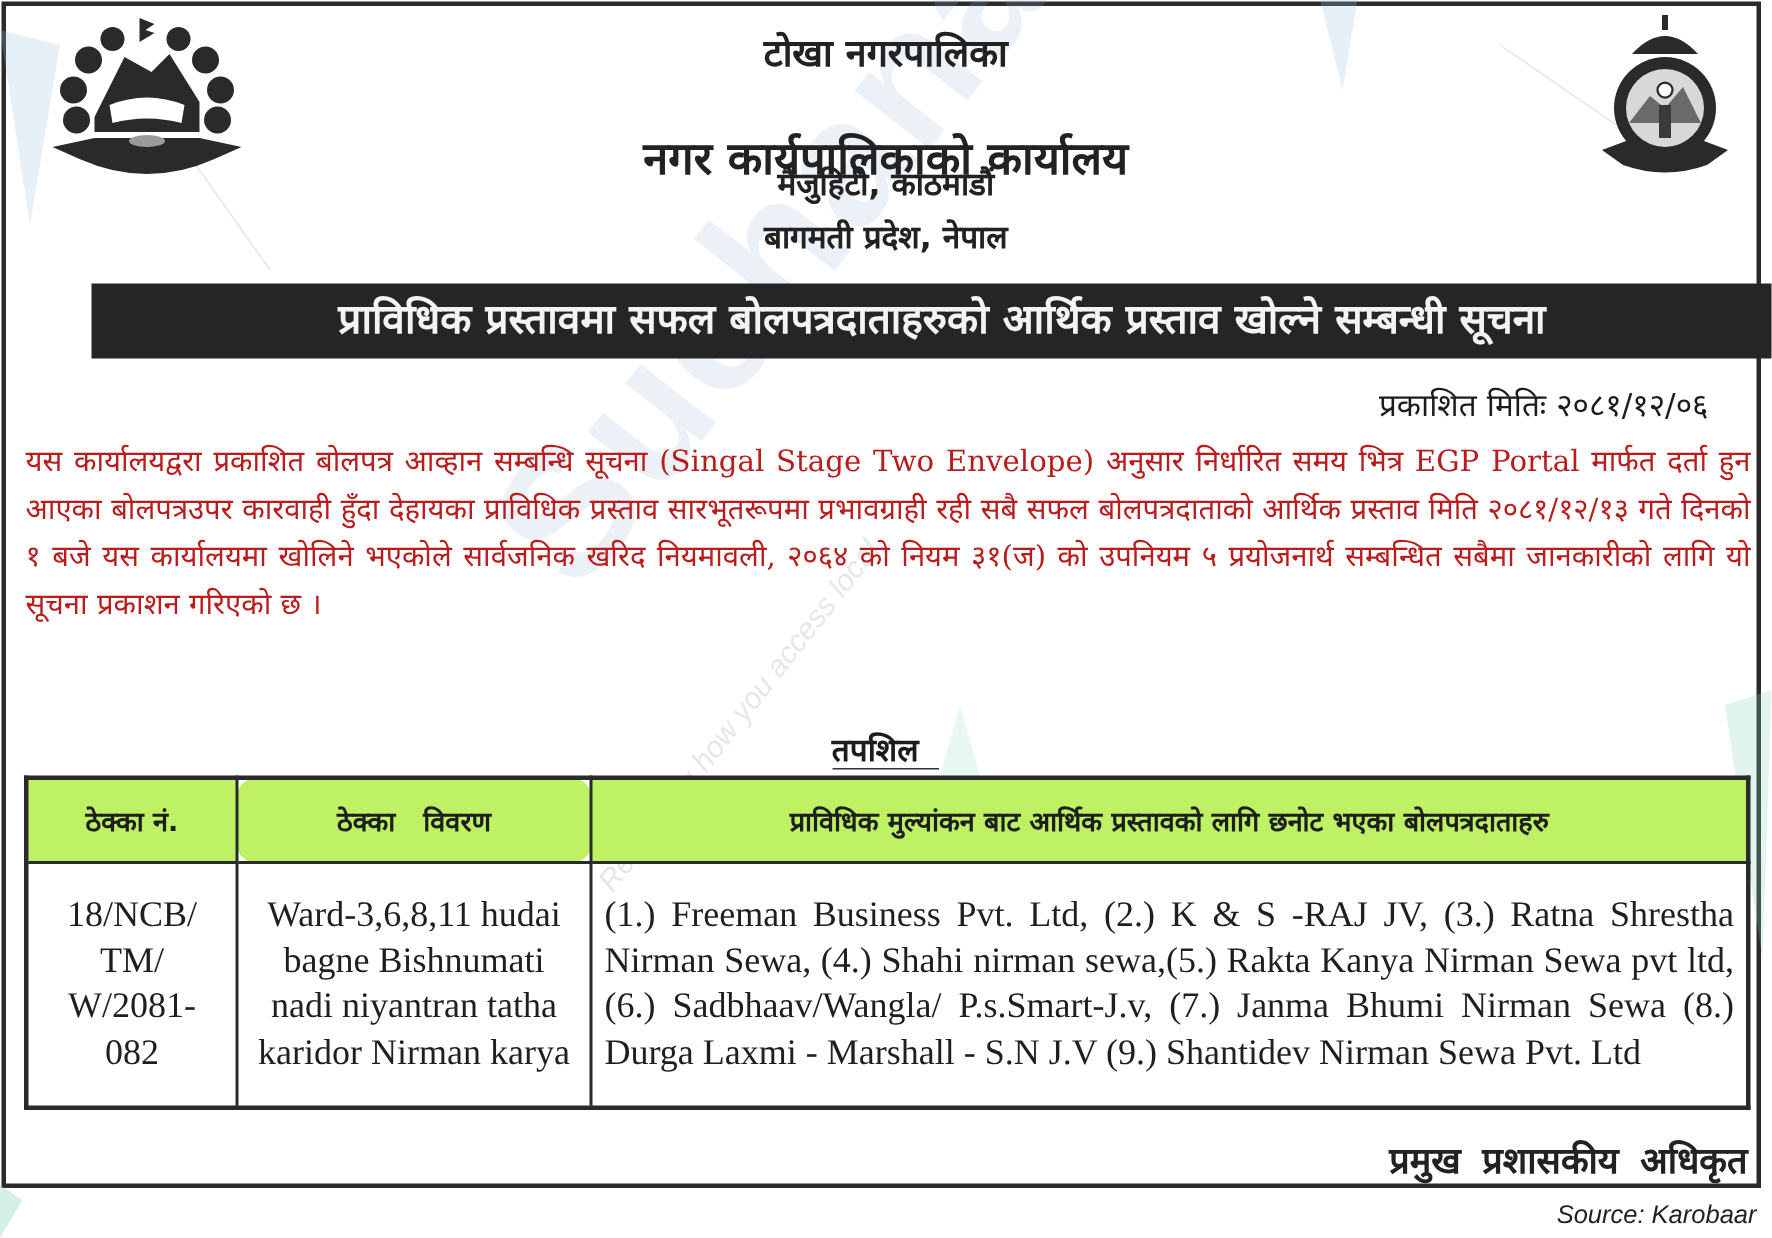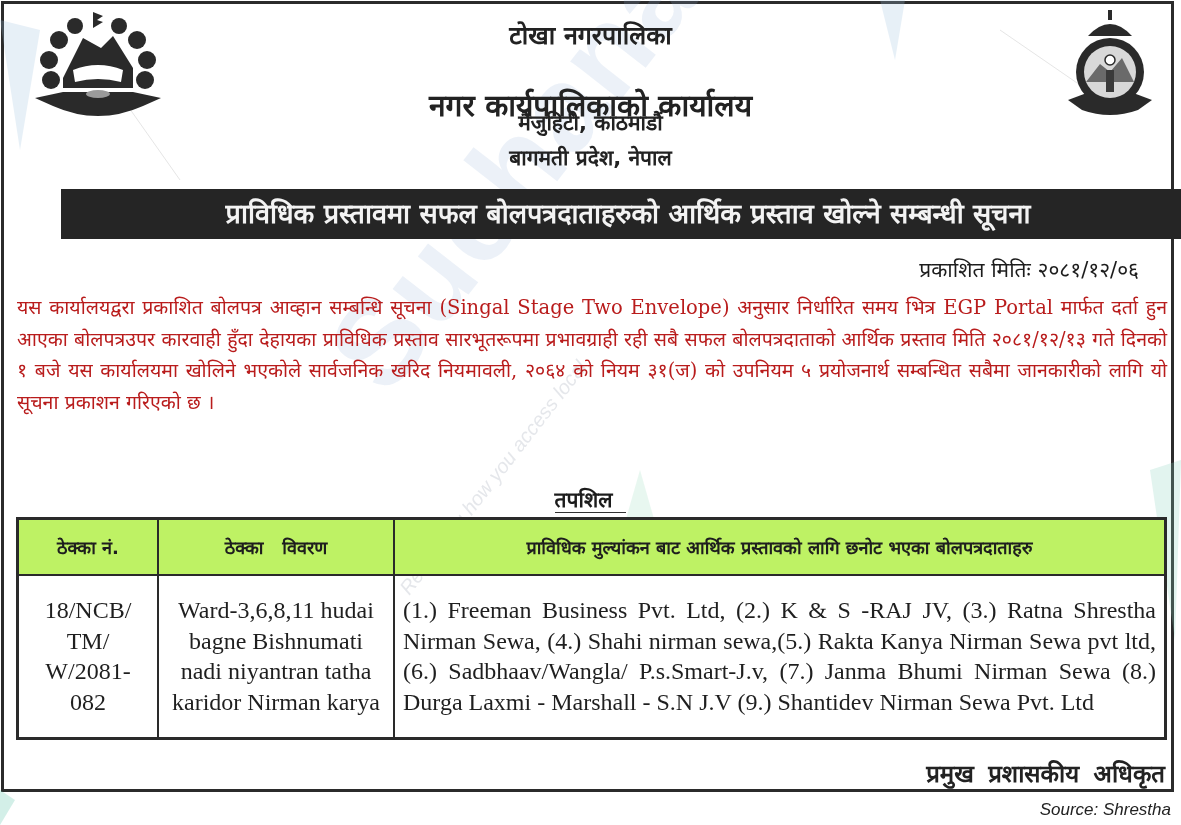--- a/index.html
+++ b/index.html
@@ -103,27 +103,27 @@
 <div class="body-text">यस कार्यालयद्वरा प्रकाशित बोलपत्र आव्हान  सम्बन्धि सूचना (Singal Stage Two Envelope) अनुसार निर्धारित समय भित्र EGP Portal मार्फत दर्ता हुन आएका बोलपत्रउपर कारवाही हुँदा देहायका प्राविधिक प्रस्ताव सारभूतरूपमा प्रभावग्राही रही सबै सफल बोलपत्रदाताको आर्थिक प्रस्ताव मिति २०८१/१२/१३ गते दिनको १ बजे यस कार्यालयमा खोलिने भएकोले सार्वजनिक खरिद नियमावली, २०६४ को नियम ३१(ज) को उपनियम ५ प्रयोजनार्थ सम्बन्धित सबैमा जानकारीको लागि यो सूचना प्रकाशन गरिएको छ ।</div>
 
 <div class="tapashil">
   <span>तपशिल</span>
 </div>
 
 <table class="tbl">
   <thead>
     <tr>
       <th class="c1">ठेक्का नं.</th>
-      <th class="c2" style="white-space:pre;">ठेक्का   विवरण</th>
+      <th class="c2" style="white-space:pre;border-radius:12px;">ठेक्का   विवरण</th>
       <th class="c3h">प्राविधिक मुल्यांकन बाट आर्थिक प्रस्तावको लागि छनोट भएका बोलपत्रदाताहरु</th>
     </tr>
   </thead>
   <tbody>
     <tr style="height:163px;">
       <td class="c1">18/NCB/ TM/ W/2081- 082</td>
       <td class="c2">Ward-3,6,8,11 hudai bagne Bishnumati nadi niyantran tatha karidor Nirman karya</td>
       <td class="c3">(1.) Freeman Business Pvt. Ltd, (2.) K &amp; S -RAJ JV, (3.) Ratna Shrestha Nirman Sewa, (4.) Shahi nirman sewa,(5.) Rakta Kanya Nirman Sewa pvt ltd, (6.) Sadbhaav/Wangla/ P.s.Smart-J.v, (7.) Janma Bhumi Nirman Sewa (8.) Durga Laxmi - Marshall - S.N J.V (9.) Shantidev Nirman Sewa Pvt. Ltd</td>
     </tr>
   </tbody>
 </table>
 
 <div class="signature">प्रमुख प्रशासकीय अधिकृत</div>
-<div class="source">Source: Shrestha</div>
+<div class="source">Source: Karobaar</div>
 
 </body></html>

